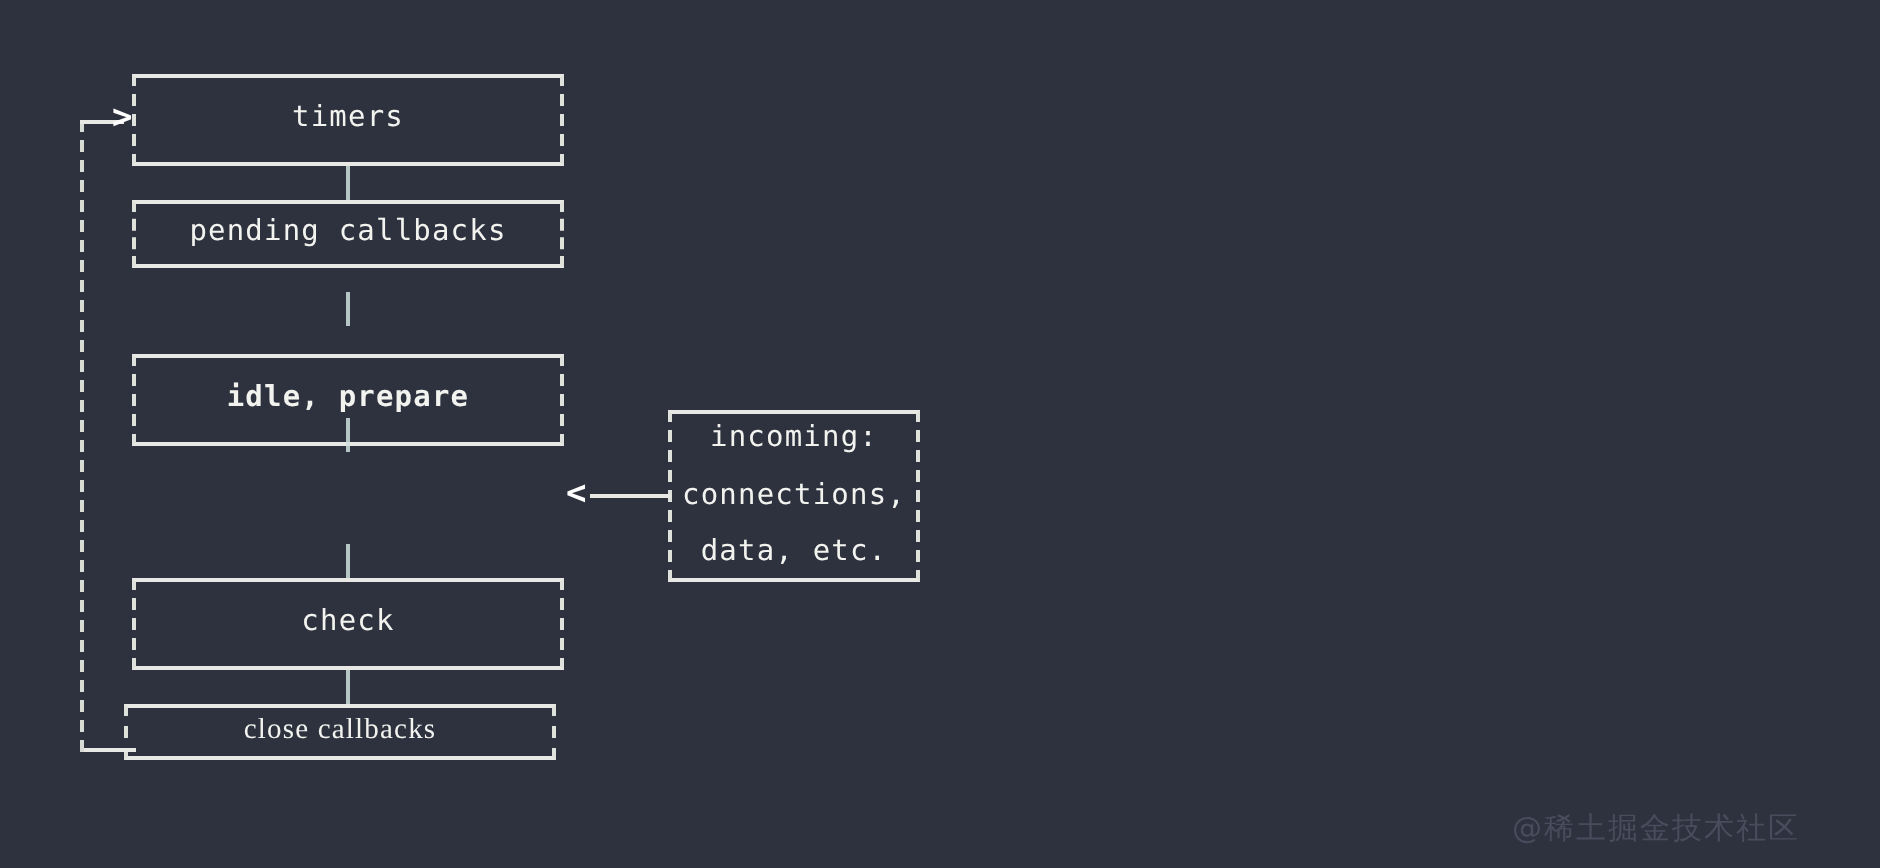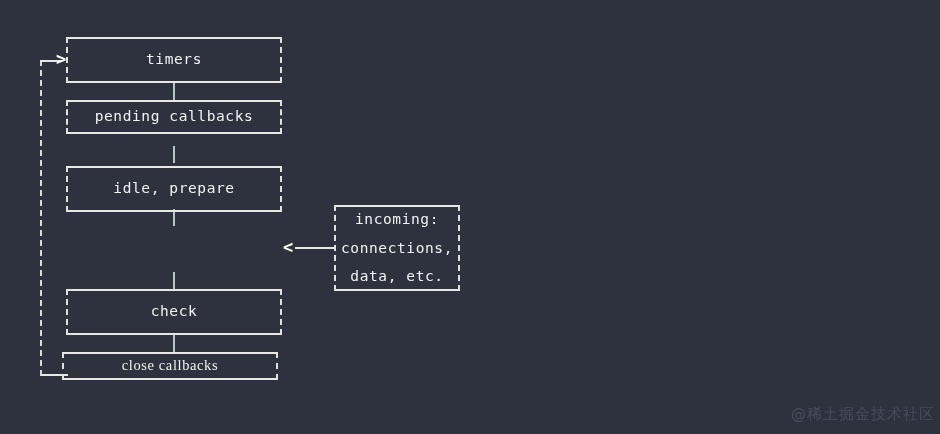--- a/index.html
+++ b/index.html
@@ -116,21 +116,21 @@
 <div id="canvas">
 
   <div class="phase-box" style="left:66px; top:37px; width:216px; height:46px;">
     <span class="phase-label">timers</span>
   </div>
 
   <div class="phase-box" style="left:66px; top:100px; width:216px; height:34px;">
     <span class="phase-label">pending callbacks</span>
   </div>
 
-  <div class="phase-box" style="left:66px; top:166px; width:216px; height:46px;">
+  <div class="phase-box" style="left:66px; top:177px; width:216px; height:46px;font-weight:bold;">
     <span class="phase-label">idle, prepare</span>
   </div>
 
 
   <div class="phase-box" style="left:66px; top:289px; width:216px; height:46px;">
     <span class="phase-label">check</span>
   </div>
 
   <div class="phase-box" style="left:62px; top:352px; width:216px; height:28px;font-family:Liberation Serif, serif;">
     <span class="phase-label">close callbacks</span>
@@ -148,15 +148,15 @@
   <div class="arrow-right" style="left:56px; top:51px;">&gt;</div>
 
   <div class="incoming-box" style="left:334px; top:205px; width:126px; height:86px;">
     <span class="incoming-line">incoming:</span>
     <span class="incoming-line">connections,</span>
     <span class="incoming-line">data, etc.</span>
   </div>
   <div class="feed-line" style="left:295px; top:247px; width:40px;"></div>
   <div class="arrow-left" style="left:283px; top:239px;">&lt;</div>
 
-  <div class="watermark" style="left:756px; top:405px;margin-left:35px;">@稀土掘金技术社区</div>
+  <div class="watermark" style="left:756px; top:405px;">@稀土掘金技术社区</div>
 
 </div>
 
 </body></html>

